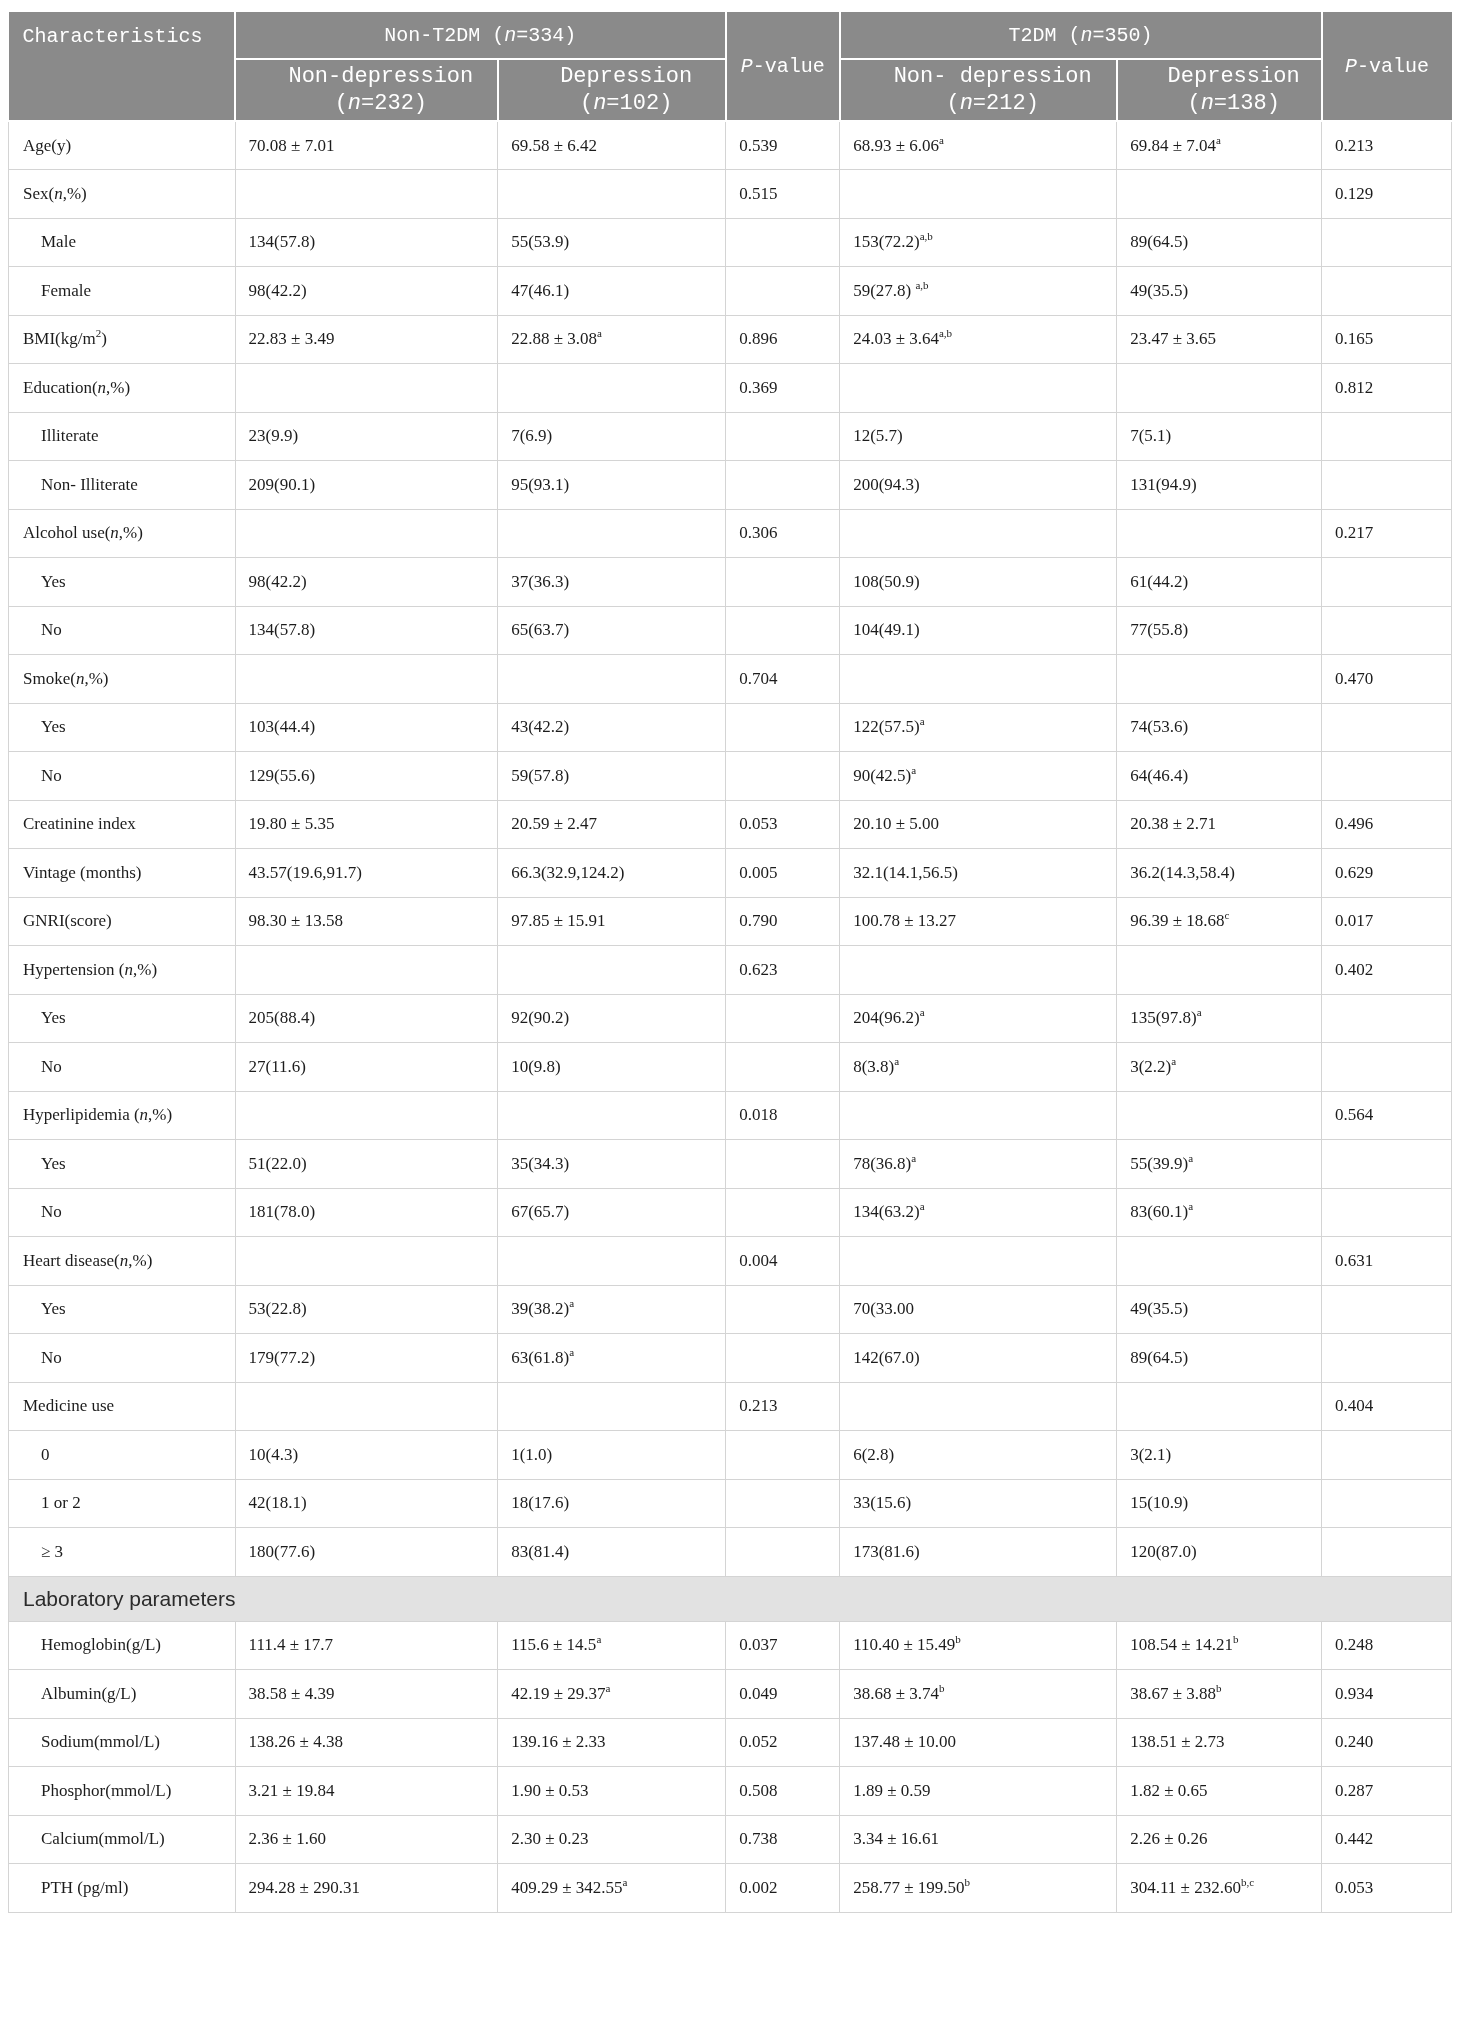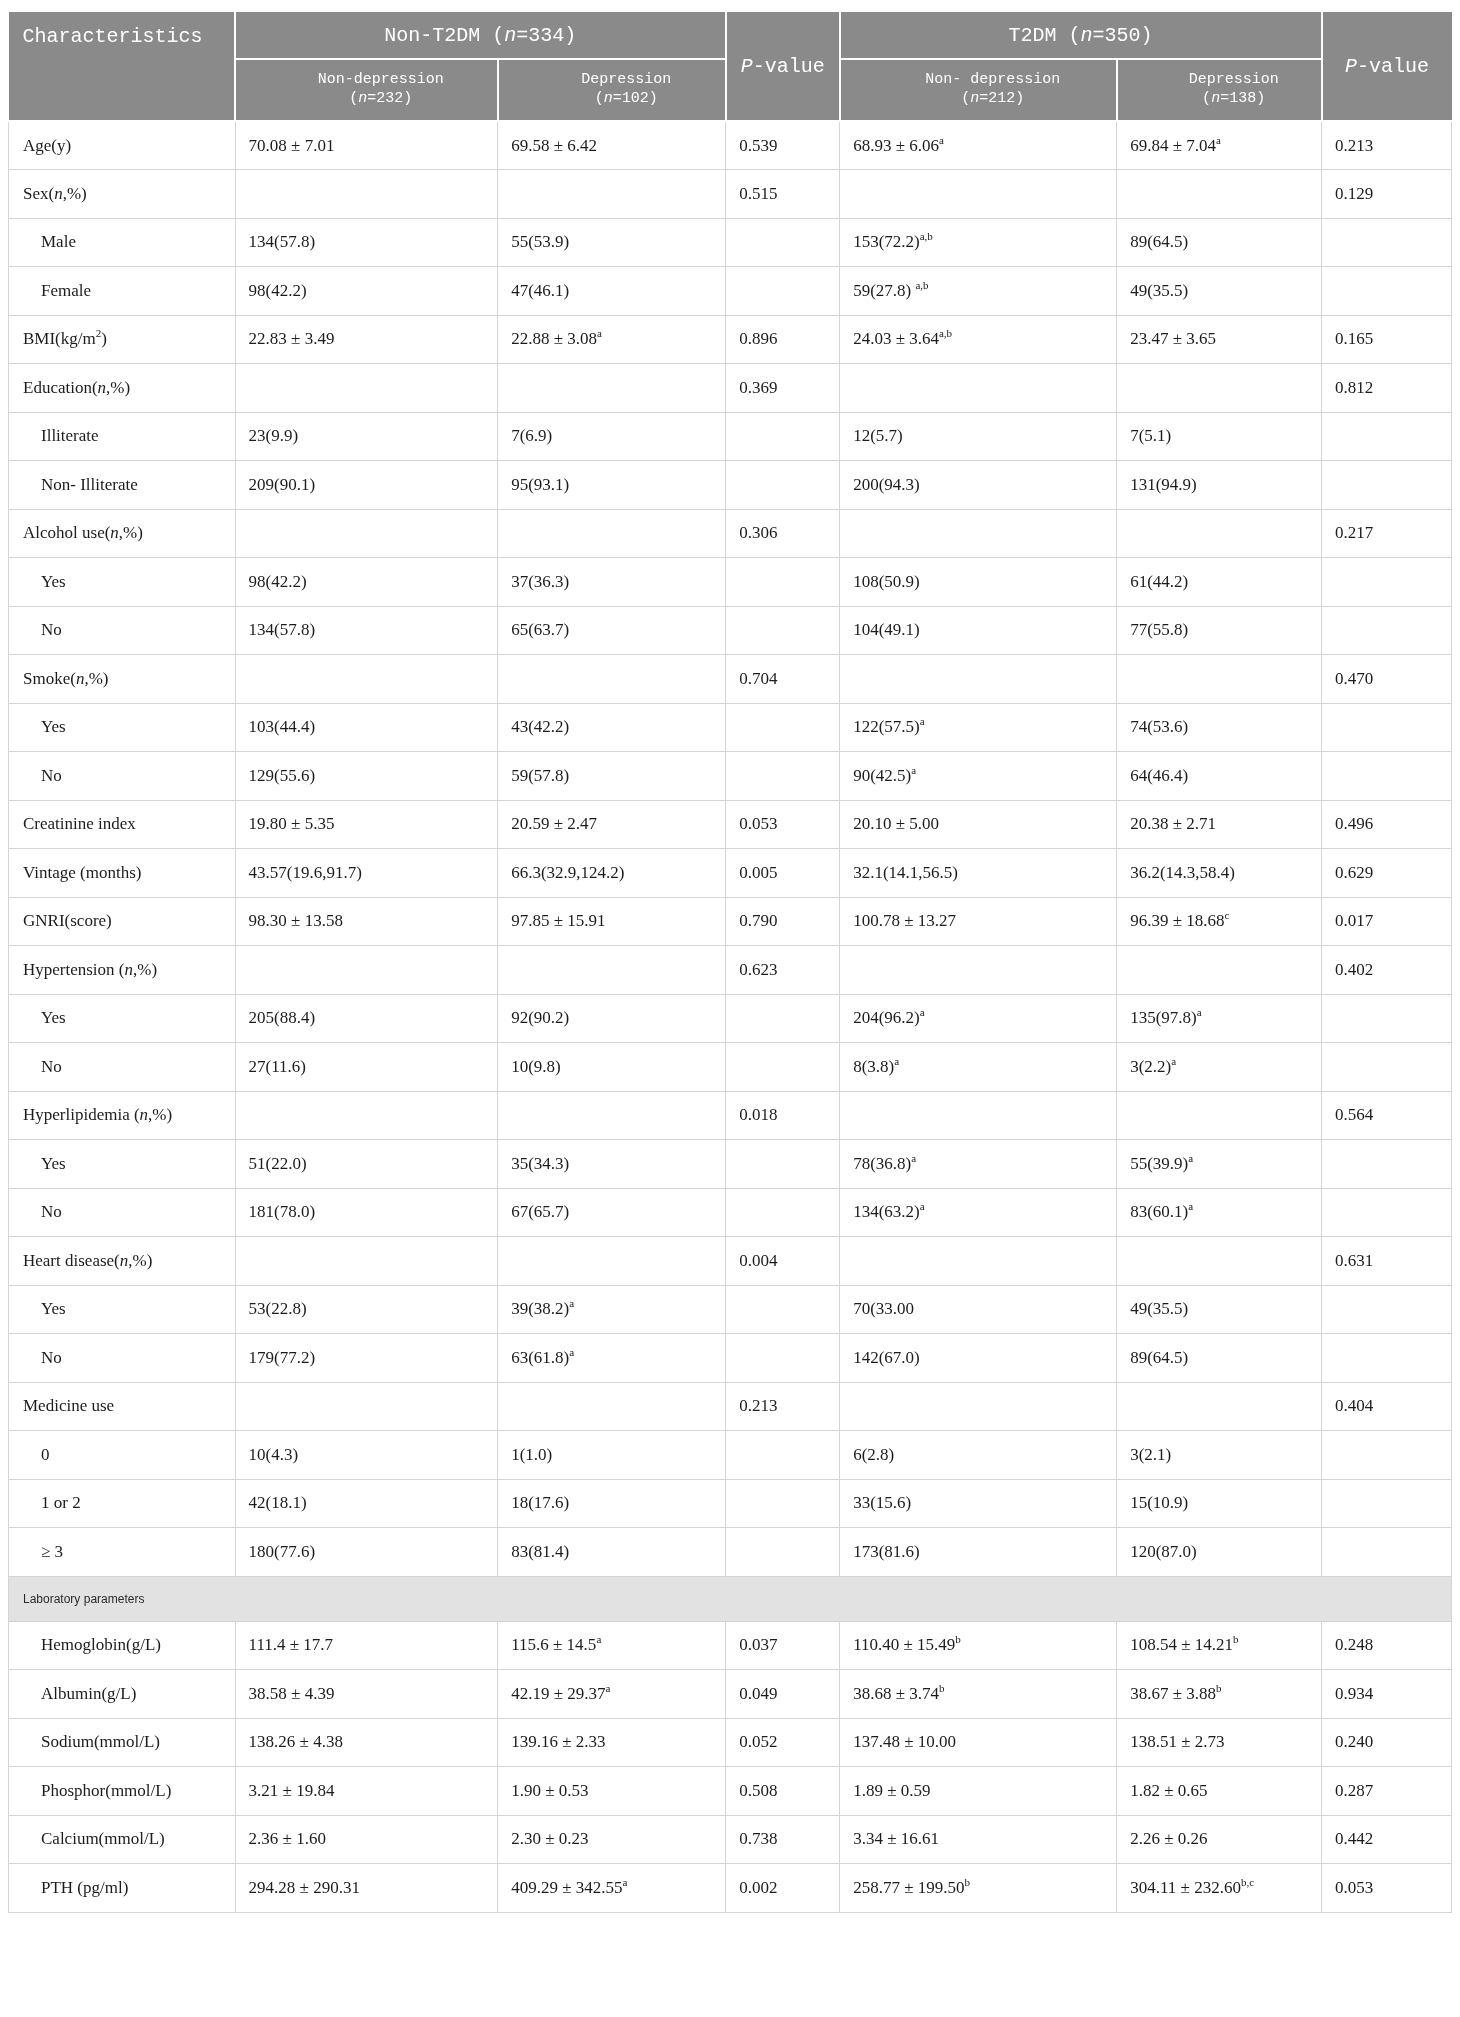--- a/index.html
+++ b/index.html
@@ -22,21 +22,21 @@
   thead th {
     background: #8a8a8a;
     color: #ffffff;
     font-family: Liberation Mono, monospace;
     font-weight: 400;
     border: 2px solid #ffffff;
     text-align: center;
     vertical-align: middle;
   }
   thead tr.r1 th { height: 44px; font-size: 20px; }
-  thead tr.r2 th { height: 58px; font-size: 15px; line-height: 1.25; padding-left: 30px; }
+  thead tr.r2 th { height: 58px; font-size: 22px; line-height: 1.25; padding-left: 30px; }
   thead th.char-head {
     text-align: left;
     vertical-align: top;
     padding: 13px 0 0 14px;
     font-size: 20px;
     border-left: none;
   }
   thead th.p-head { font-size: 19px; }
   thead th:last-child { border-right: none; }
   thead th i { font-style: italic; }
@@ -48,21 +48,21 @@
     padding: 2px 4px 2px 13px;
     vertical-align: middle;
     background: #ffffff;
     box-sizing: border-box;
   }
   tbody td.rowlabel { padding-left: 14px; }
   tbody td.rowlabel.indent { padding-left: 32px; }
   tbody td.section {
     background: #e2e2e2;
     font-family: "Liberation Sans", sans-serif;
-    font-size: 12px;
+    font-size: 21px;
     color: #2b2b2b;
     height: 45px;
     padding-left: 14px;
     border: 1px solid #d4d4d4;
   }
   tbody sup { font-size: 11px; line-height: 0; }
   tbody i, .notes i { font-style: italic; }
   
   .notes {
     margin-top: 9px;

